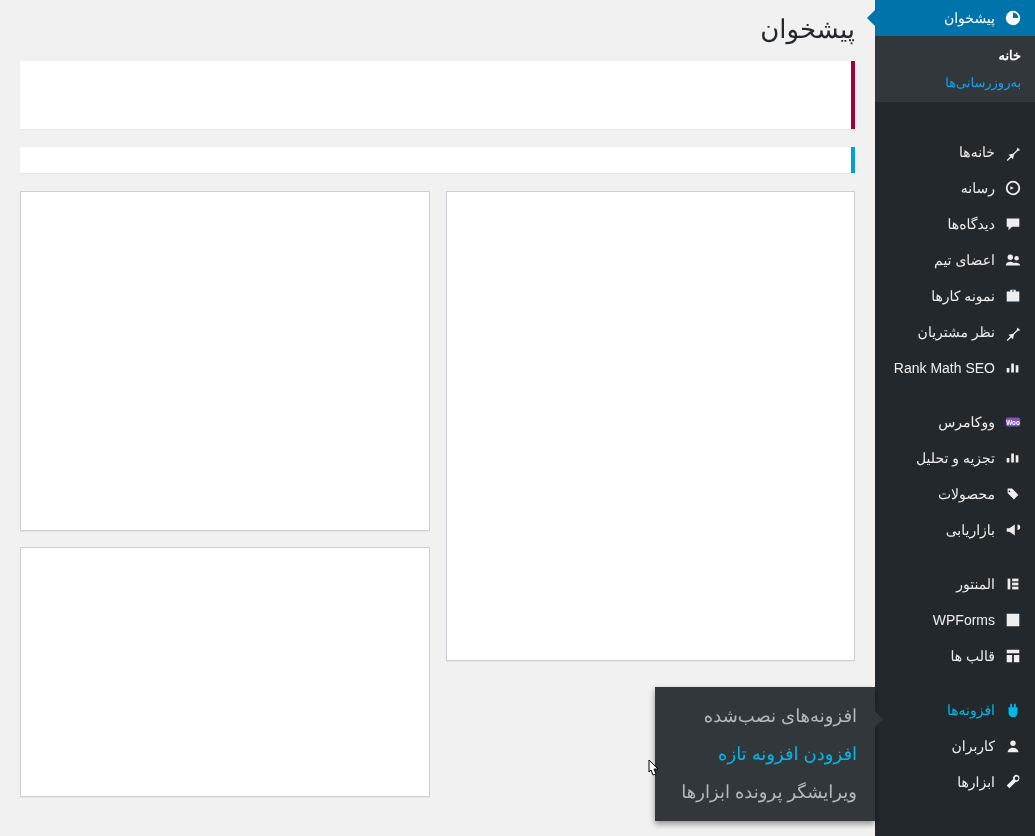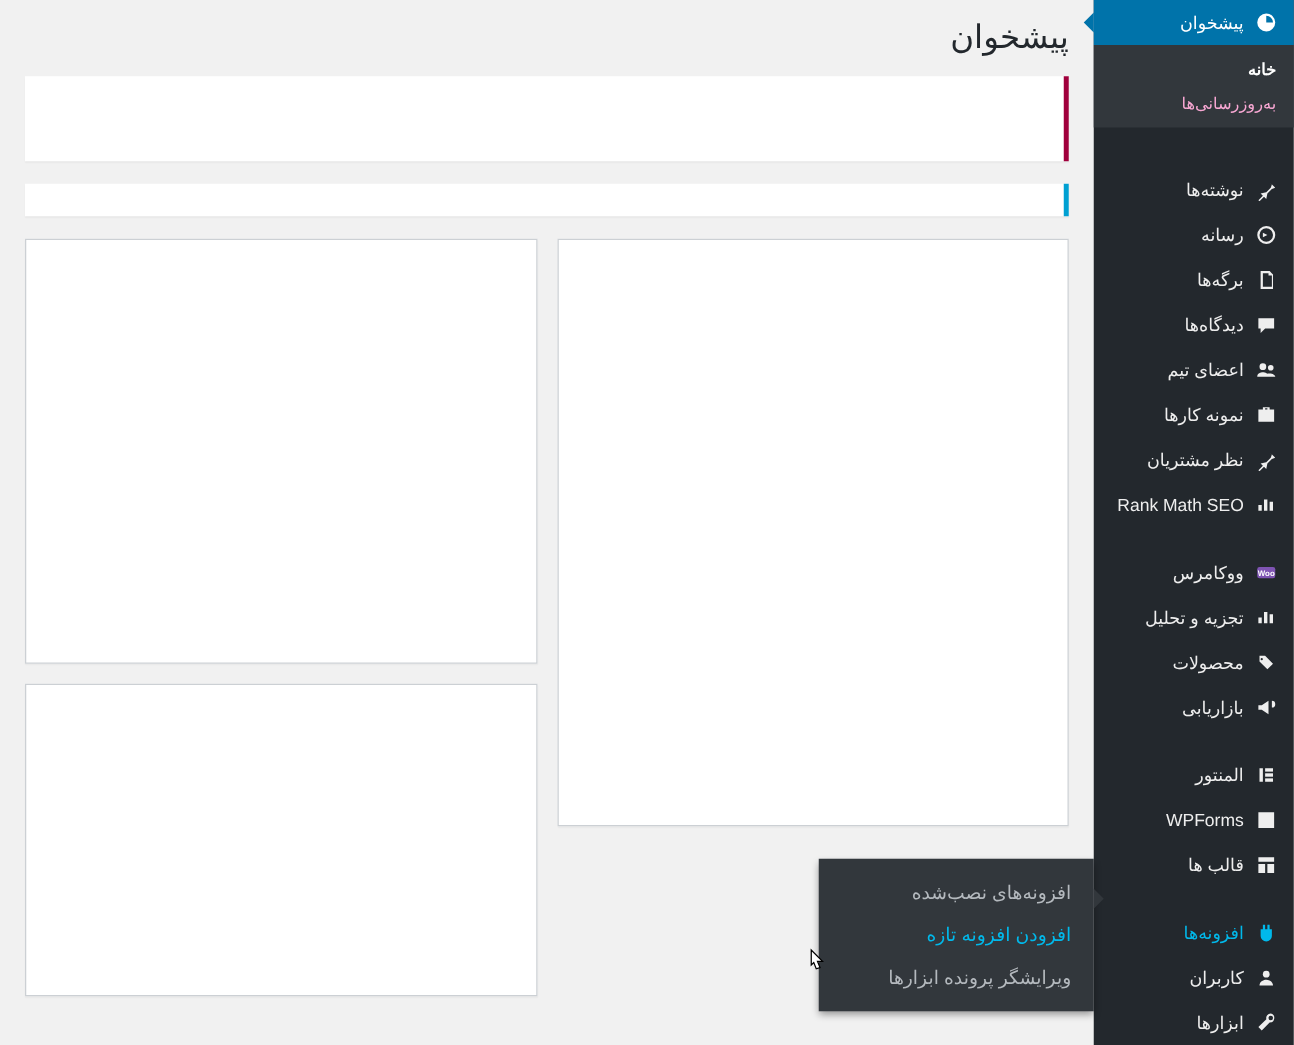--- a/index.html
+++ b/index.html
@@ -58,21 +58,21 @@
 .menu-icon svg { width: 18px; height: 18px; }
 .menu-label { flex: 1; }
 .submenu {
   background: #32373c;
   padding: 6px 0;
   text-align: right;
 }
 .submenu-item {
   padding: 6px 14px;
   font-size: 13px;
-  color: #f9a8d4;
+  color: #0ea5e9;
   cursor: pointer;
 }
 .submenu-item.current { color: #fff; font-weight: 600; }
 .menu-sep { height: 18px; }
 .menu-sep.large { height: 32px; }
 
 .flyout {
   position: absolute;
   right: 160px;
   top: 687px;
@@ -86,21 +86,21 @@
   position: absolute;
   right: -8px;
   top: 24px;
   width: 0; height: 0;
   border-top: 8px solid transparent;
   border-bottom: 8px solid transparent;
   border-left: 8px solid #32373c;
 }
 .flyout-item {
   padding: 8px 18px;
-  font-size: 15px;
+  font-size: 18px;
   color: #b4b9be;
   cursor: pointer;
 }
 .flyout-item.highlight { color: #00b9eb; text-align: right; }
 
 .cursor-hand {
   position: absolute;
   right: 368px;
   top: 756px;
   width: 28px;
@@ -168,41 +168,33 @@
     </div>
 
     <div class="menu-sep large"></div>
 
     <div class="menu-item">
       <span class="menu-icon">
         <svg viewBox="0 0 20 20" fill="currentColor">
             <path d="M12 2l6 6-3 1-4 4-1 5-2-2-4 4-1-1 4-4-2-2 5-1 4-4 1-3-3-3z"></path>
           </svg>
       </span>
-      <span class="menu-label">نوشته‌ها</span>
+      <span class="menu-label">خانه‌ها</span>
     </div>
 
     <div class="menu-item">
       <span class="menu-icon">
         <svg viewBox="0 0 20 20" fill="currentColor">
             <circle cx="10" cy="10" r="7" fill="none" stroke="currentColor" stroke-width="2"></circle>
             <path d="M7 8l4 2-4 2z"></path>
           </svg>
       </span>
       <span class="menu-label">رسانه</span>
     </div>
 
-    <div class="menu-item">
-      <span class="menu-icon">
-        <svg viewBox="0 0 20 20" fill="currentColor">
-            <path d="M5 2h8l3 3v13H5V2zm2 2v12h8V6h-3V4H7z"></path>
-          </svg>
-      </span>
-      <span class="menu-label">برگه‌ها</span>
-    </div>
 
     <div class="menu-item">
       <span class="menu-icon">
         <svg viewBox="0 0 20 20" fill="currentColor">
             <path d="M3 4h14v9H9l-4 4v-4H3V4z"></path>
           </svg>
       </span>
       <span class="menu-label">دیدگاه‌ها</span>
     </div>
 

